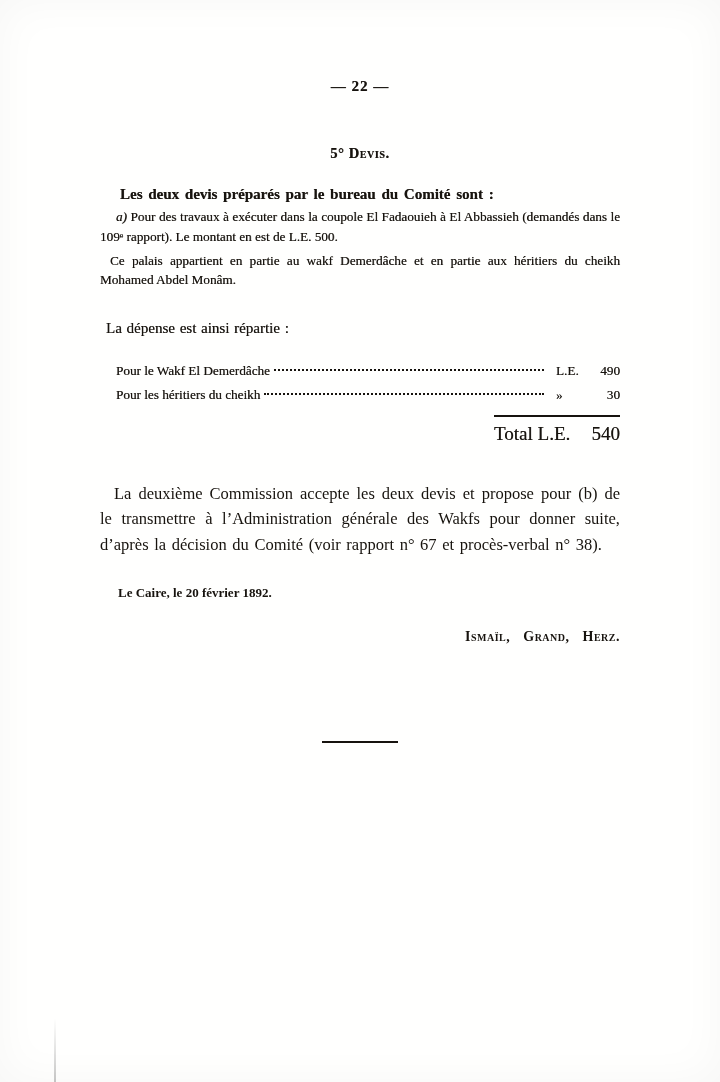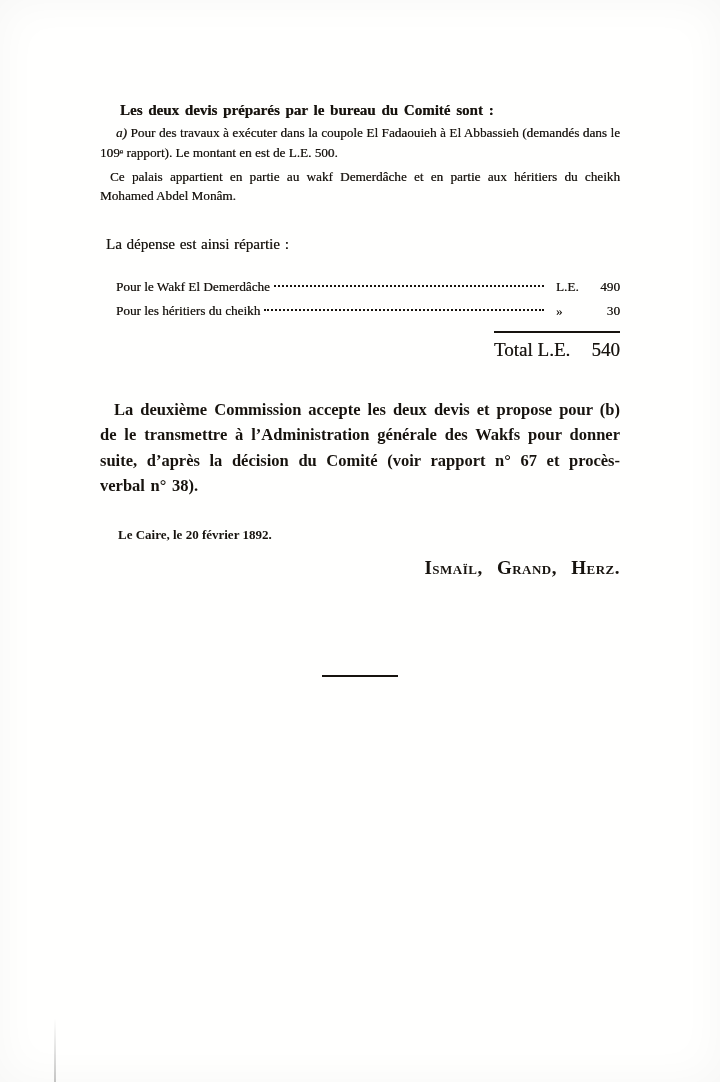--- a/index.html
+++ b/index.html
@@ -96,34 +96,34 @@
     justify-content: space-between;
     font-size: 19px;
   }
   .closing-para {
     margin: 36px 0 0 0;
     font-size: 16.5px;
     line-height: 1.55;
     text-align: justify;
     text-indent: 14px;
     word-spacing: 1.5px;
-    font-weight: bold;
+    font-weight: normal;
     text-shadow: none;
   }
   .date-line {
     margin: 28px 0 0 0;
     padding-left: 18px;
     font-size: 13px;
     font-weight: bold;
     text-shadow: none;
   }
   .signature {
-    margin: 14px 0 0 0;
+    margin: 28px 0 0 0;
     text-align: right;
-    font-size: 19px;
+    font-size: 14px;
     font-weight: bold;
     font-variant: small-caps;
     word-spacing: 9px;
     letter-spacing: 0.5px;
     text-shadow: none;
   }
   .divider {
     width: 76px;
     height: 2px;
     background: #17130e;
@@ -136,21 +136,23 @@
     width: 2px;
     height: 64px;
     background: linear-gradient(to top, rgba(0,0,0,0.22), rgba(0,0,0,0));
   }
 </style>
 </head>
 <body>
 
 <div class="page">
 
+  <div class="page-number">— 22 —</div>
 
+  <h1 class="section-heading">5° Devis.</h1>
 
   <p class="intro">Les deux devis préparés par le bureau du Comité sont :</p>
 
   <p class="body-para"><span class="marker">a)</span> <span>Pour des travaux à exécuter dans la coupole El Fadaouieh à El Abbassieh (demandés dans le 109ᵉ rapport). Le montant en est de L.E. 500.</span></p>
 
 
   <p class="body-para note-para">Ce palais appartient en partie au wakf Demerdâche et en partie aux héritiers du cheikh Mohamed Abdel Monâm.</p>
 
   <p class="expense-heading">La dépense est ainsi répartie :</p>
 

